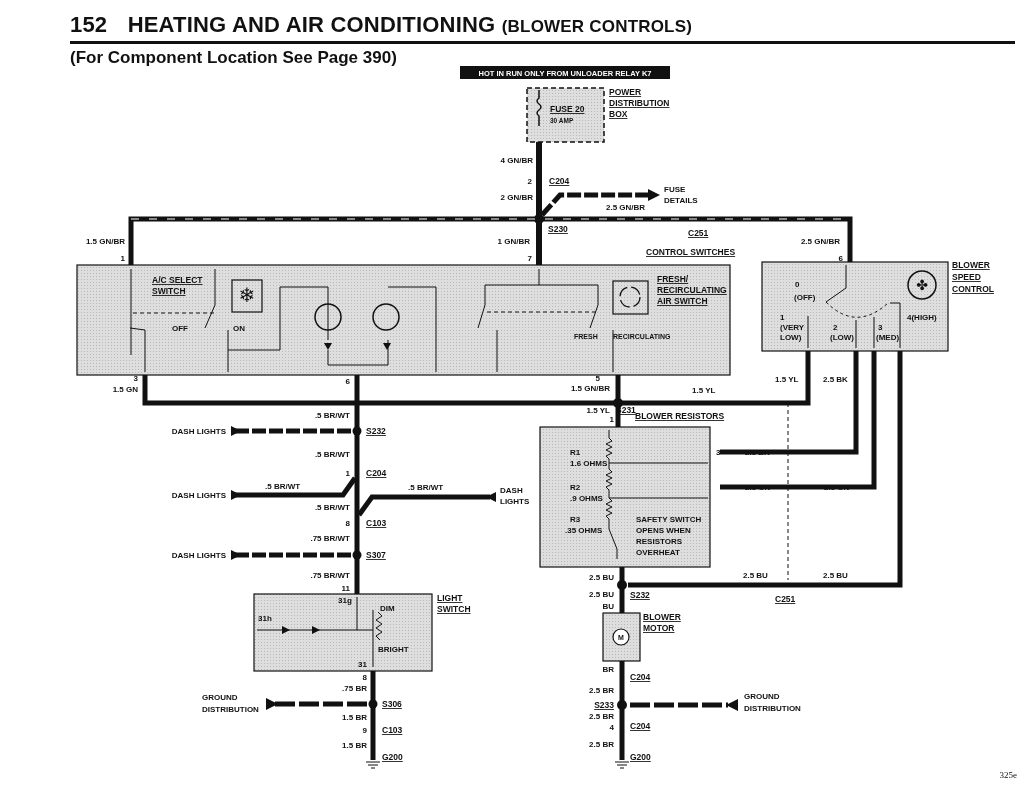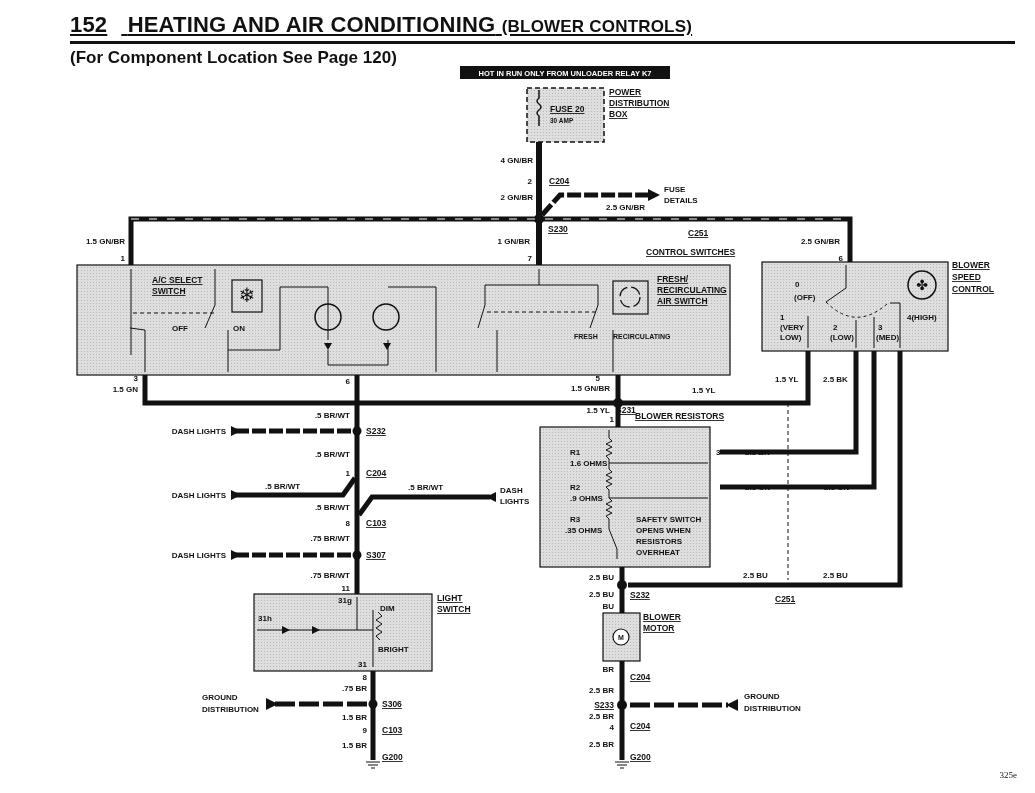--- a/index.html
+++ b/index.html
@@ -1,36 +1,36 @@
 <!DOCTYPE html>
 <html><head>
 <meta charset="utf-8">
 <style>
   html, body { margin:0; padding:0; background:#ffffff; }
   body { width:1035px; height:793px; position:relative; overflow:hidden; font-family:"Liberation Sans", sans-serif; color:#111; }
-  .hdr { position:absolute; left:70px; top:12px; font-weight:bold; font-size:22px; letter-spacing:0.2px; white-space:nowrap;text-decoration:underline; }
+  .hdr { position:absolute; left:70px; top:12px; font-weight:bold; font-size:22px; letter-spacing:0.2px; white-space:nowrap; }
   .hdr .num { margin-right:14px; }
   .hdr .sub { font-size:17px; }
   .rule { position:absolute; left:70px; top:41px; width:945px; height:3px; background:#111; }
   .subhdr { position:absolute; left:70px; top:48px; font-weight:bold; font-size:17px; white-space:nowrap; }
   svg#diagram { position:absolute; left:0; top:0; }
   .lbl { font-family:"Liberation Sans", sans-serif; font-weight:bold; font-size:8px; fill:#111; }
   .lblu { font-family:"Liberation Sans", sans-serif; font-weight:bold; font-size:8.5px; fill:#111; text-decoration:underline; }
   .pageref { position:absolute; right:18px; top:770px; font-size:9px;font-family:Liberation Serif, serif; }
 </style>
 </head>
 <body>
 
 <div class="hdr">
   <span class="num">152</span>
   <span>HEATING AND AIR CONDITIONING</span>
   <span class="sub">(BLOWER CONTROLS)</span>
 </div>
 <div class="rule"></div>
-<div class="subhdr">(For Component Location See Page 120)</div>
+<div class="subhdr">(For Component Location See Page 390)</div>
 
 <svg id="diagram" width="1035" height="793" viewBox="0 0 1035 793">
   <defs>
     <pattern id="stip" width="3" height="3" patternUnits="userSpaceOnUse">
       <rect width="3" height="3" fill="#dedede"></rect>
       <rect width="1" height="1" fill="#b8b8b8"></rect>
     </pattern>
   </defs>
 
   <rect x="460" y="66" width="210" height="13" fill="#111"></rect>

